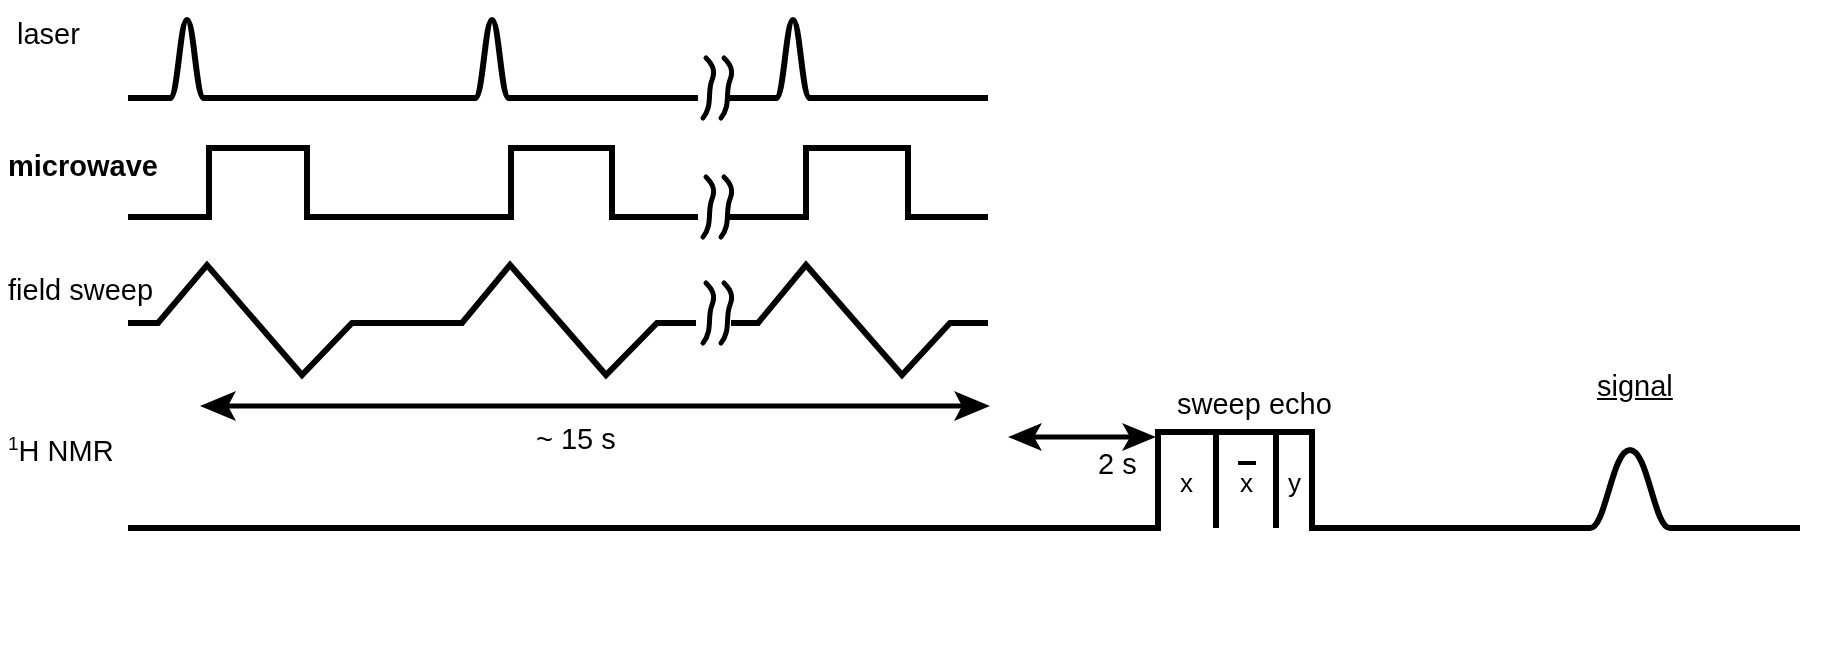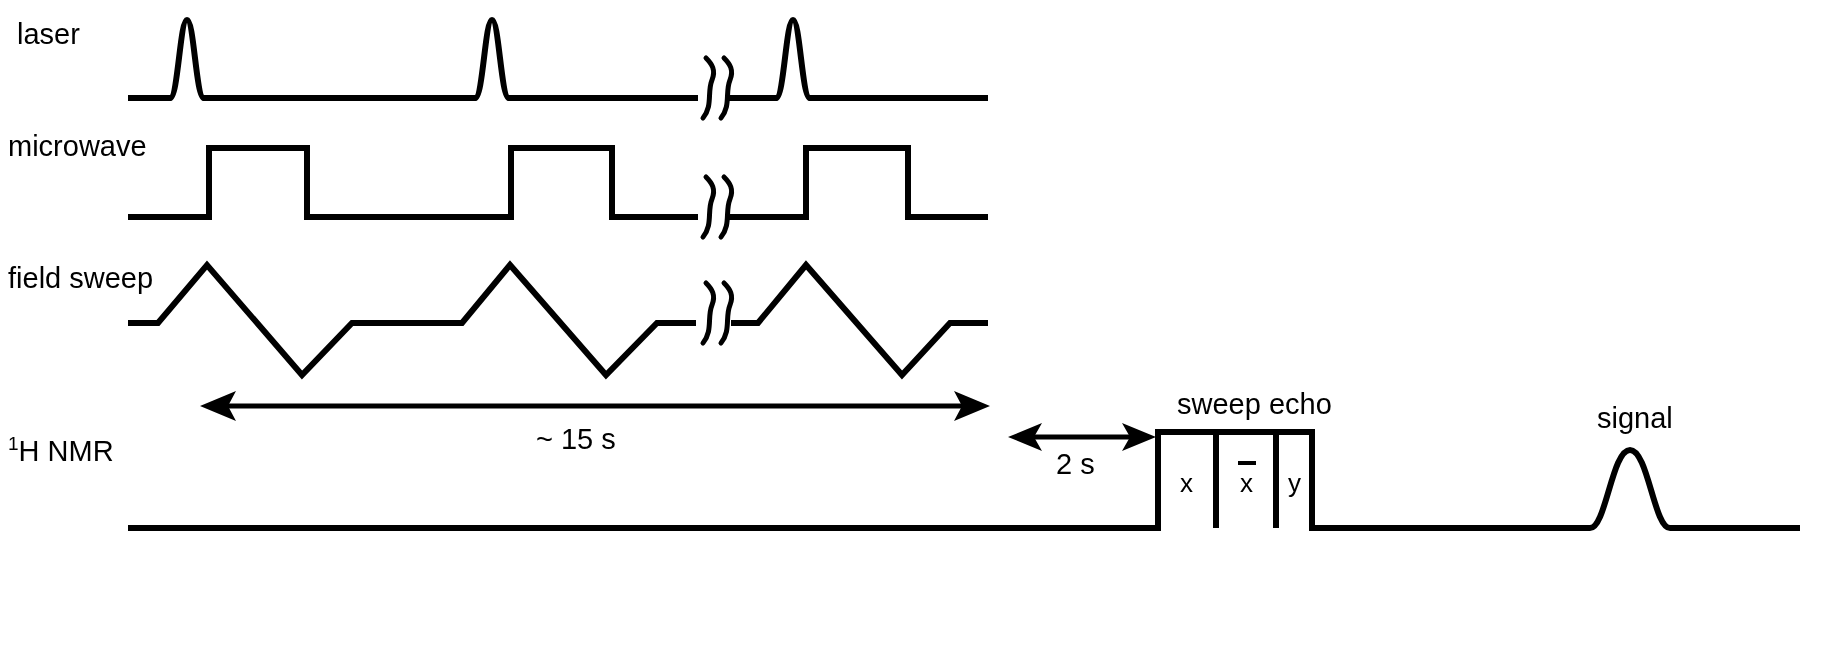--- a/index.html
+++ b/index.html
@@ -11,33 +11,33 @@
   svg{position:absolute;left:0;top:0;}
   .sup{font-size:19px;vertical-align:super;}
 </style>
 </head>
 <body>
 
 <div id="stage">
 
   <div class="lbl" style="left:17px;top:20px;">laser</div>
 
-  <div class="lbl" style="left:8px;top:132px;">microwave</div>
+  <div class="lbl" style="left:8px;top:152px;font-weight:bold;">microwave</div>
 
-  <div class="lbl" style="left:8px;top:264px;">field sweep</div>
+  <div class="lbl" style="left:8px;top:276px;">field sweep</div>
 
   <div class="lbl" style="left:8px;top:434px;"><span class="sup">1</span><span>H NMR</span></div>
 
   <div class="lbl" style="left:536px;top:425px;">~ 15 s</div>
 
-  <div class="lbl" style="left:1056px;top:450px;">2 s</div>
+  <div class="lbl" style="left:1098px;top:450px;">2 s</div>
 
   <div class="lbl" style="left:1177px;top:390px;">sweep echo</div>
 
-  <div class="lbl" style="left:1597px;top:404px;">signal</div>
+  <div class="lbl" style="left:1597px;top:372px;text-decoration:underline;">signal</div>
 
   <div class="lbl sm" style="left:1180px;top:470px;">x</div>
 
   <div style="position:absolute;left:1238px;top:470px;">
     <div style="position:absolute;left:0;top:-9px;width:18px;height:4px;background:#000;"></div>
     <div class="lbl sm" style="position:absolute;left:2px;top:0;">x</div>
   </div>
 
   <div class="lbl sm" style="left:1288px;top:470px;">y</div>
 

